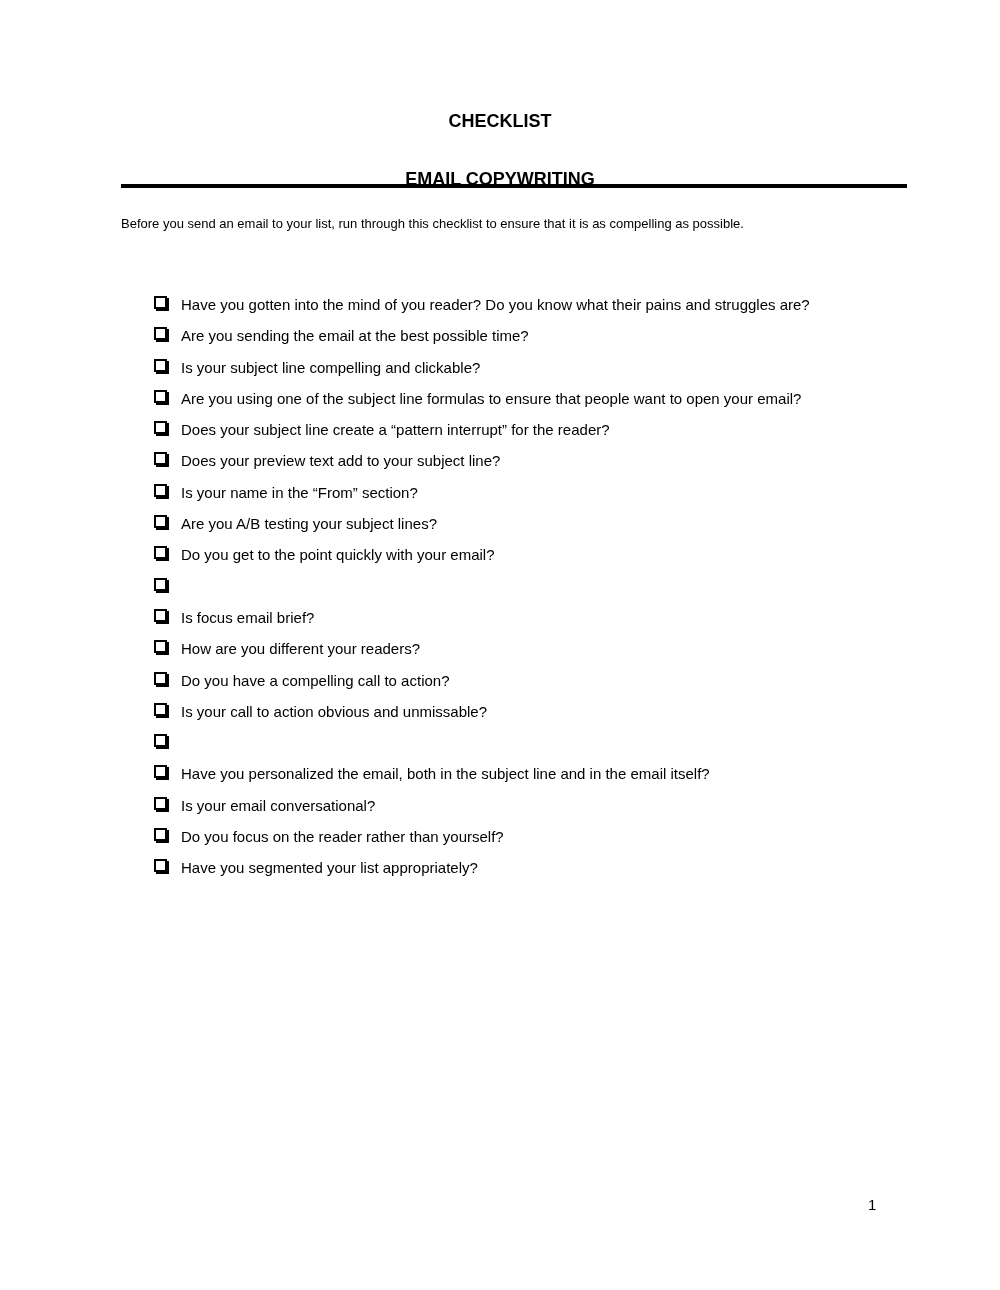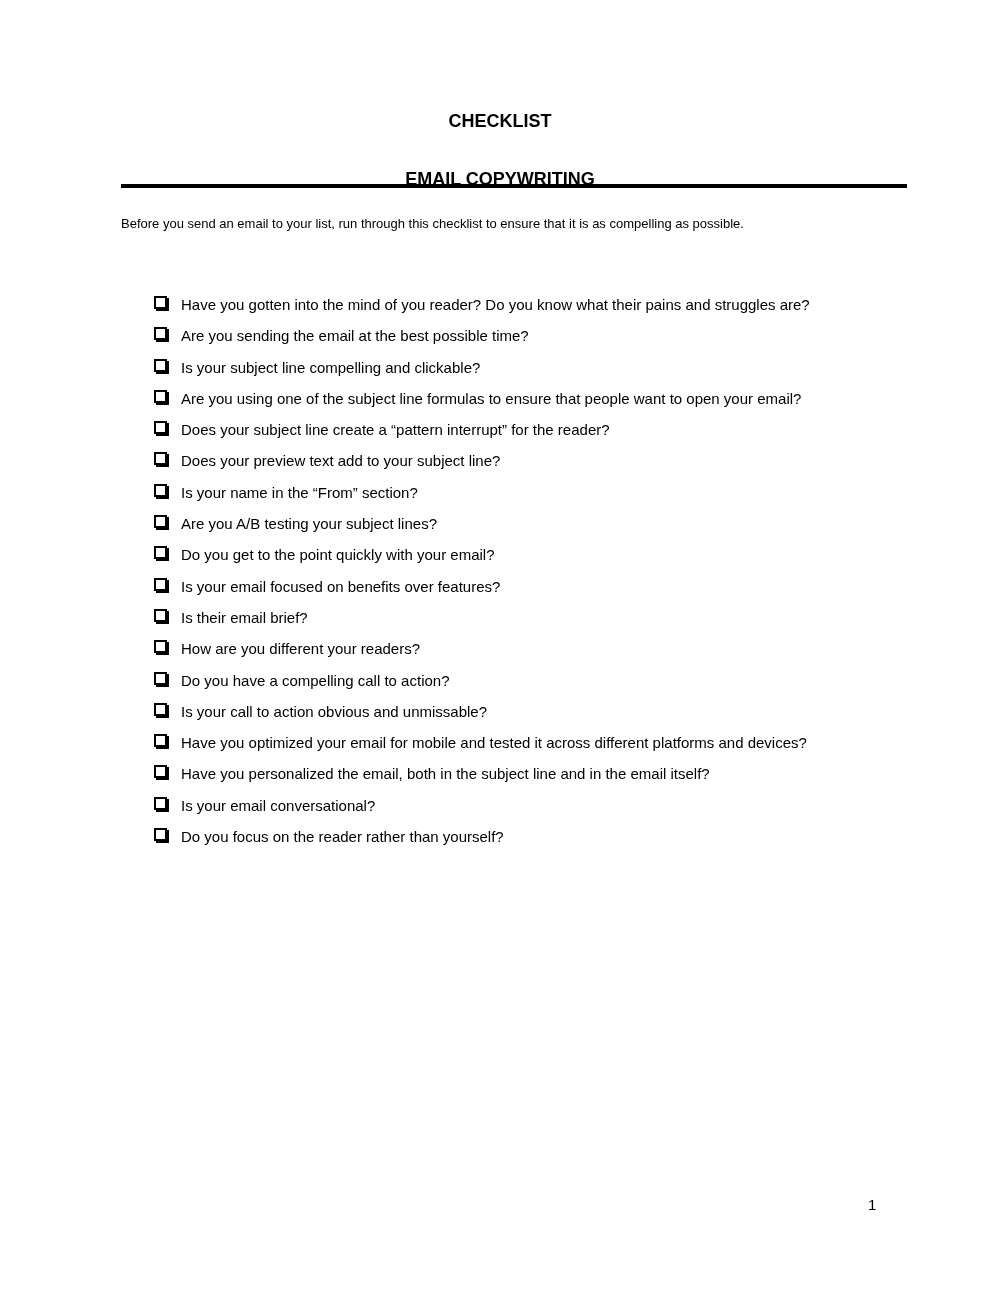--- a/index.html
+++ b/index.html
@@ -59,49 +59,51 @@
   <li class="item">
       <span class="box"></span>
       <span>Are you A/B testing your subject lines?</span>
     </li>
   <li class="item">
       <span class="box"></span>
       <span>Do you get to the point quickly with your email?</span>
     </li>
   <li class="item">
       <span class="box"></span>
-      <span>Is your email focused on benefits over features?</span>
     </li>
   <li class="item">
       <span class="box"></span>
-      <span>Is their email brief?</span>
+      <span>Is focus email brief?</span>
     </li>
   <li class="item">
       <span class="box"></span>
       <span>How are you different your readers?</span>
     </li>
   <li class="item">
       <span class="box"></span>
       <span>Do you have a compelling call to action?</span>
     </li>
   <li class="item">
       <span class="box"></span>
       <span>Is your call to action obvious and unmissable?</span>
     </li>
   <li class="item">
       <span class="box"></span>
-      <span>Have you optimized your email for mobile and tested it across different platforms and devices?</span>
     </li>
   <li class="item">
       <span class="box"></span>
       <span>Have you personalized the email, both in the subject line and in the email itself?</span>
     </li>
   <li class="item">
       <span class="box"></span>
       <span>Is your email conversational?</span>
     </li>
   <li class="item">
       <span class="box"></span>
       <span>Do you focus on the reader rather than yourself?</span>
     </li>
+  <li class="item">
+      <span class="box"></span>
+      <span>Have you segmented your list appropriately?</span>
+    </li>
 </ul>
 
 <div class="page-num">1</div>
 
 </body></html>

